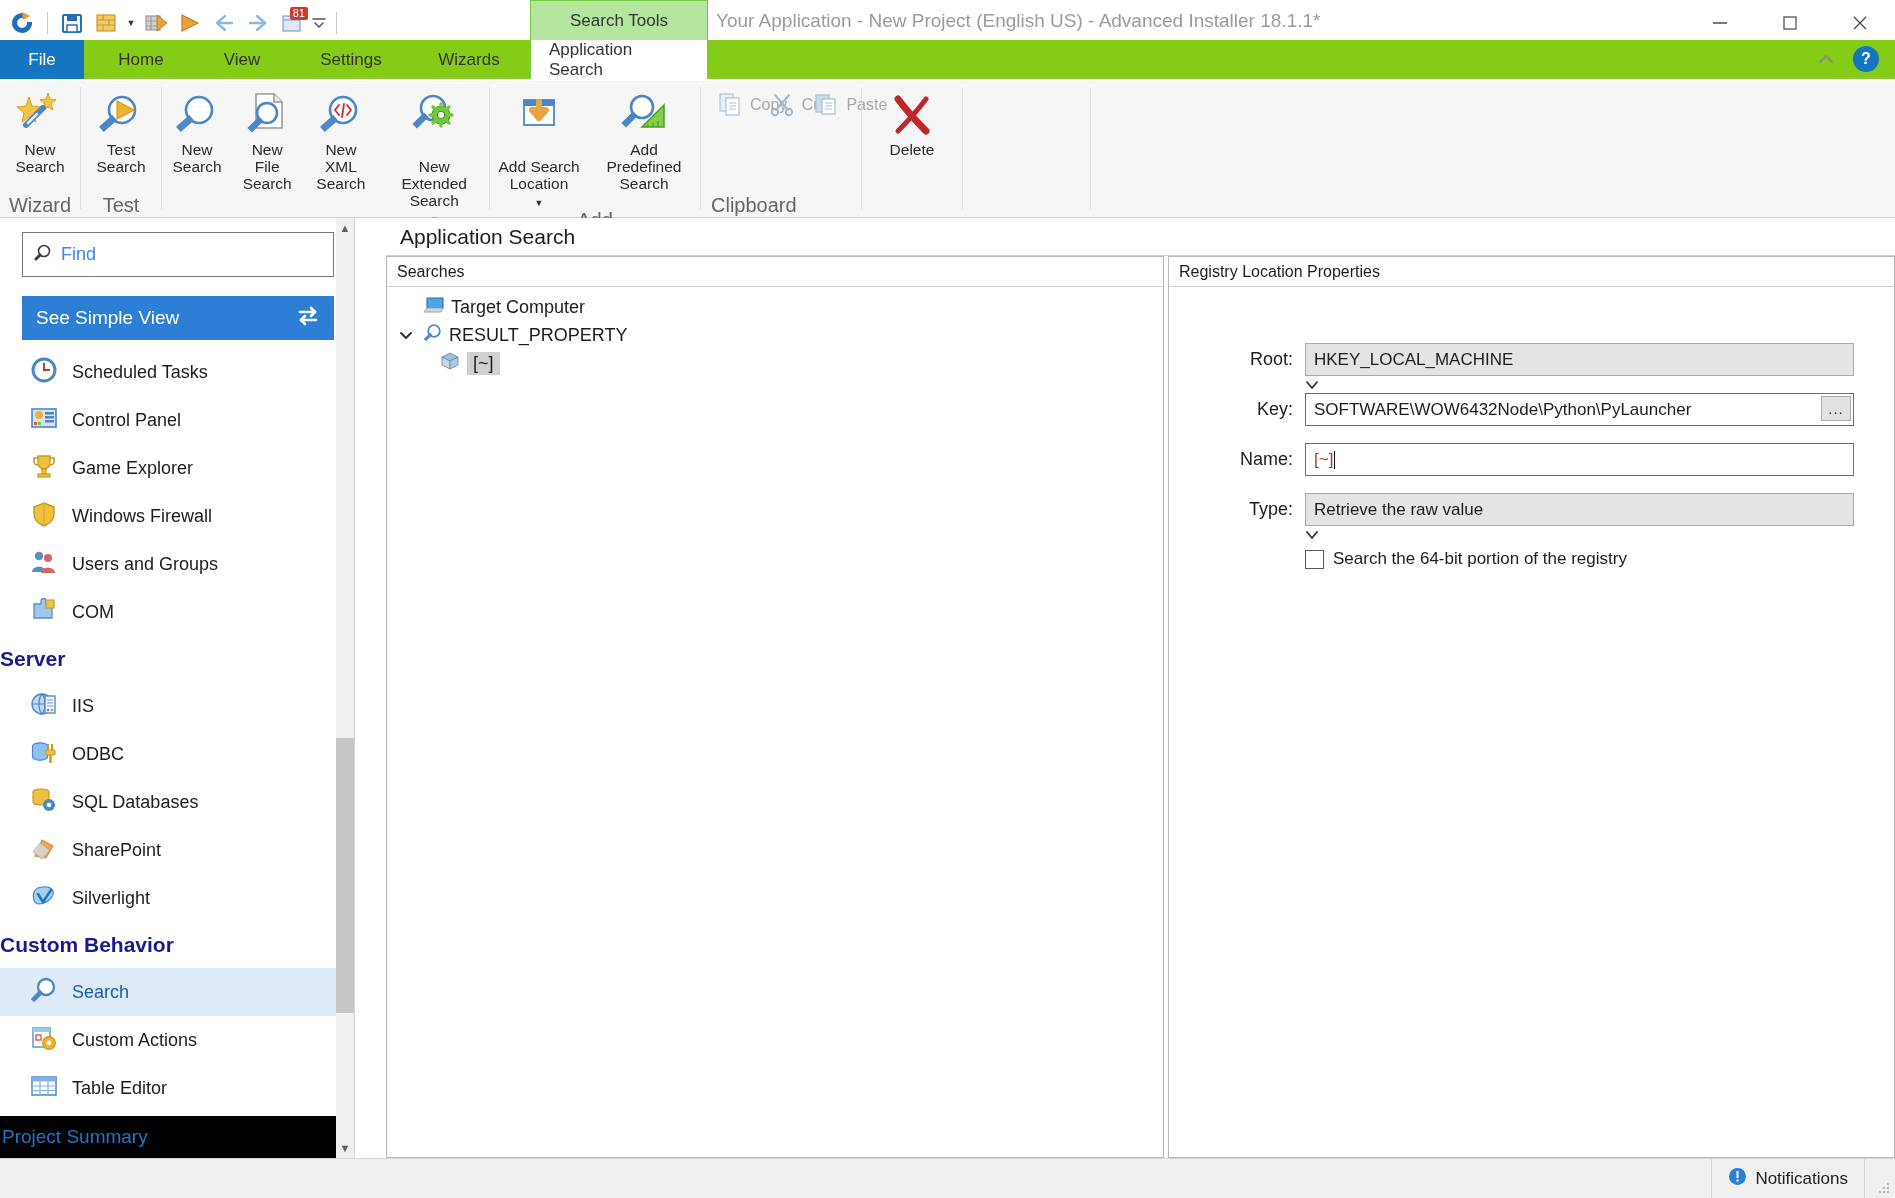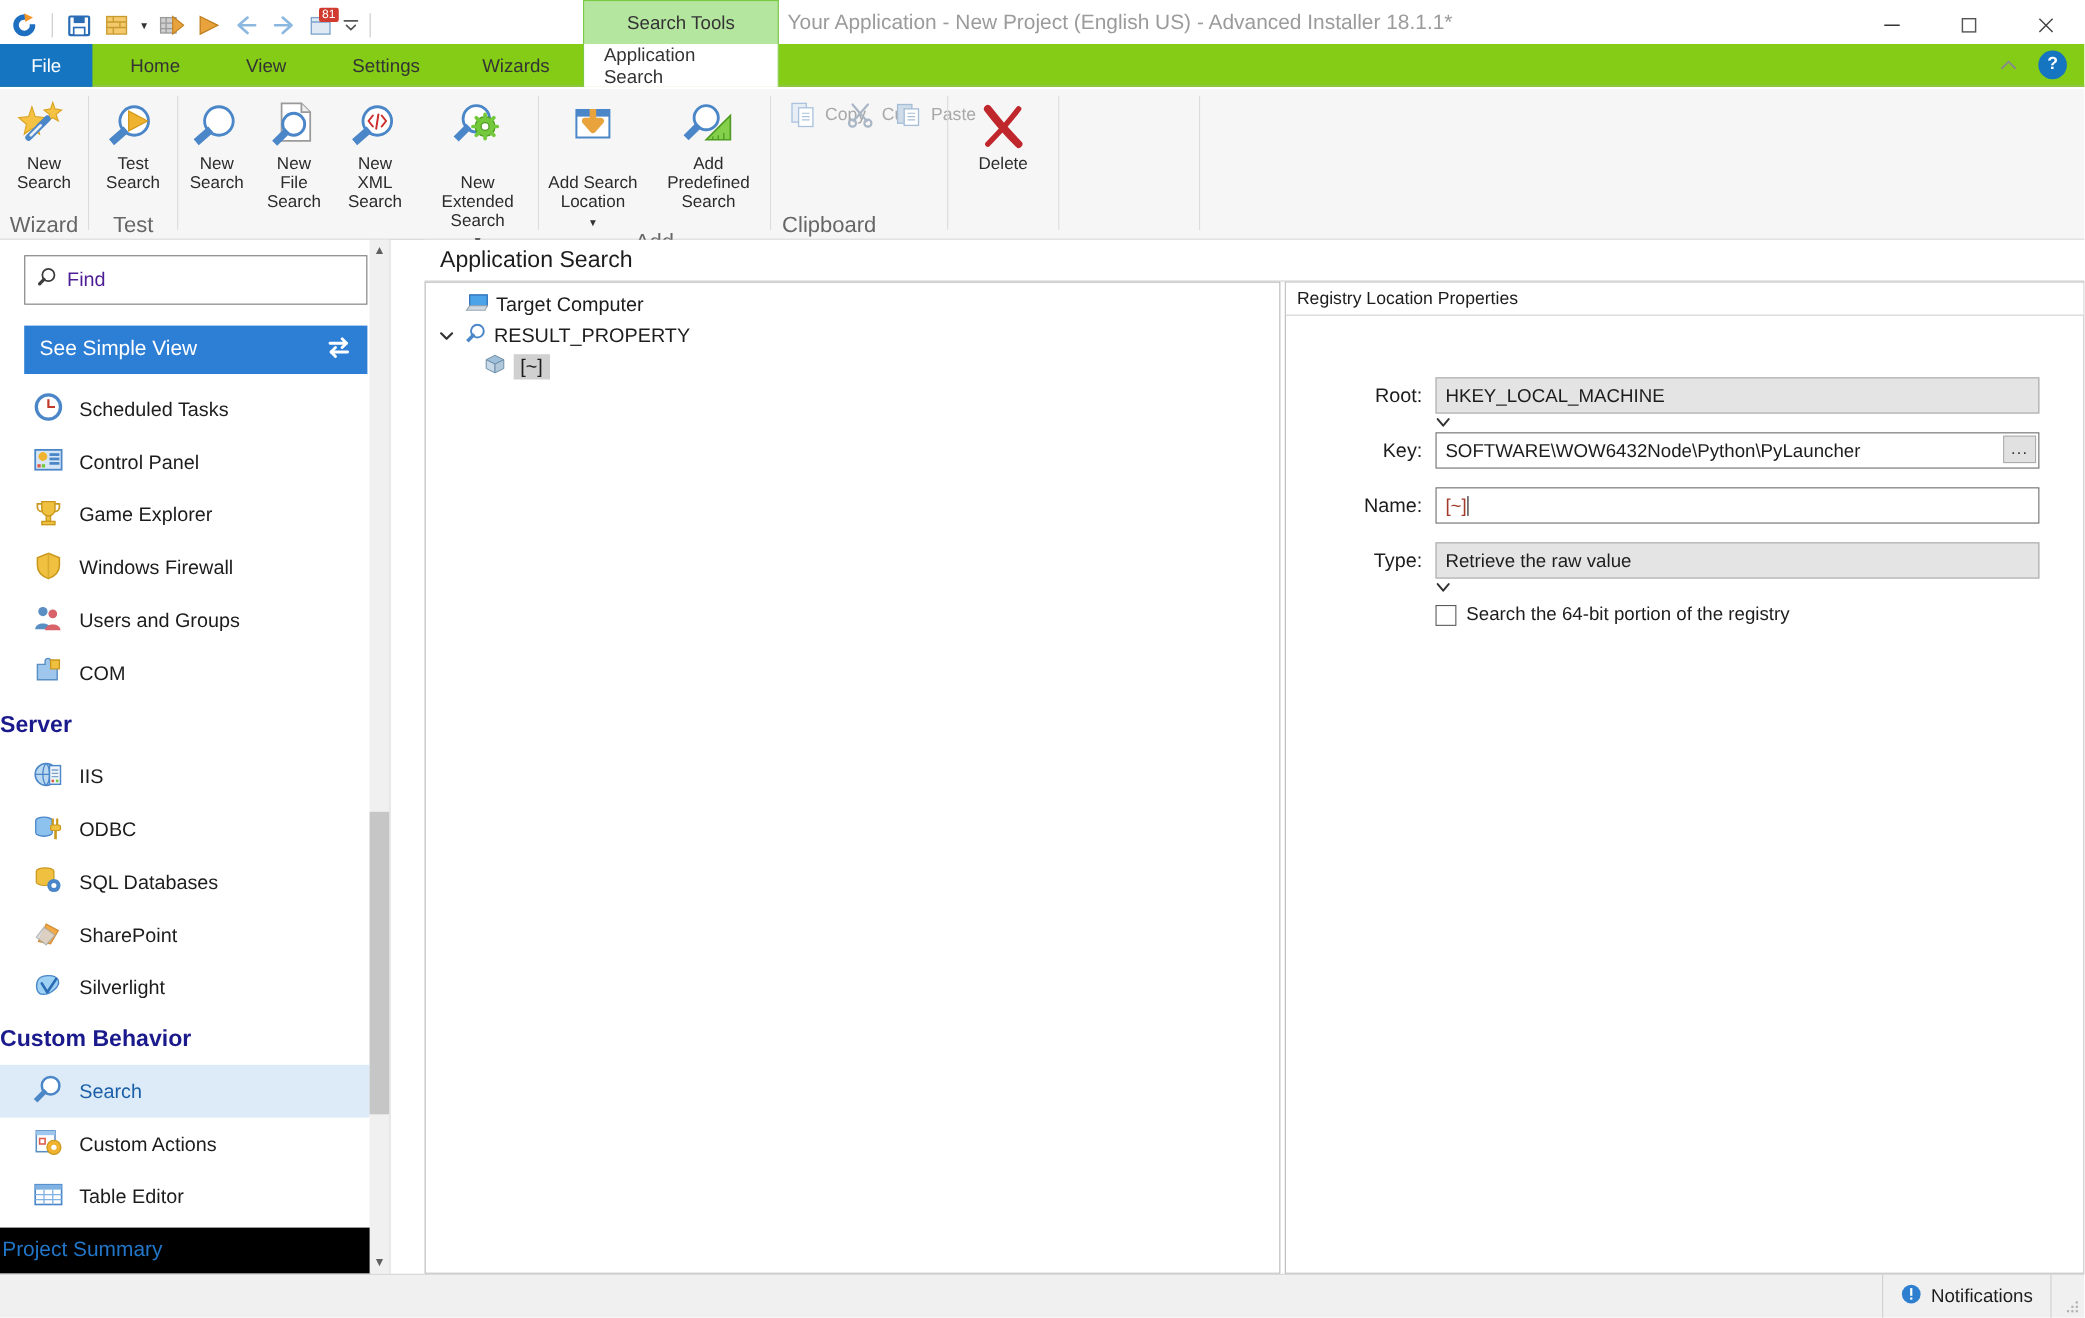--- a/index.html
+++ b/index.html
@@ -127,21 +127,21 @@
   .sidebar {
     position: absolute; left: 0; top: 218px; width: 355px; bottom: 40px;
     background: #ffffff; border-right: 1px solid #d4d4d4;
     overflow: hidden;
   }
   .findbox {
     position: absolute; left: 22px; top: 14px; width: 312px; height: 45px;
     border: 1px solid #7a7a7a; background: #fff;
     display: flex; align-items: center; padding: 0 10px; gap: 8px;
   }
-  .findbox .ph { font-size: 18px; color: #4c1d95; }
+  .findbox .ph { font-size: 18px; color: #3b82f6; }
   .simpleview {
     position: absolute; left: 22px; top: 78px; width: 312px; height: 44px;
     background: #2d7fd6; color: #fff;
     display: flex; align-items: center; justify-content: space-between;
     padding: 0 14px; cursor: pointer;
   }
   .simpleview .t { font-size: 19px; }
   .sb-list { position: absolute; left: 0; top: 130px; right: 18px; bottom: 0; }
   .sb-item {
     height: 48px; display: flex; align-items: center; gap: 14px;
@@ -786,20 +786,21 @@
       <div class="arrow bot">▼</div>
     </div>
   </div>
 
   <div class="center">
     <div class="page-title">Application Search</div>
 
     <div class="panes">
 
       <div class="pane pane-left">
+        <div class="pane-hdr">Searches</div>
         <div class="pane-body">
           <div class="tree">
 
             <div class="tnode" style="padding-left:8px">
               <span class="twist"></span>
               <span>
                 <svg width="22" height="20" viewBox="0 0 22 20">
                   <path d="M4 3 H20 V13 H4 Z" fill="#4da3e8" stroke="#2a6db5" stroke-width="1.1"></path>
                   <path d="M1 17 H18 L20 13 H4 Z" fill="#cfd8e0" stroke="#9aa6b2" stroke-width="1"></path>
                 </svg>

